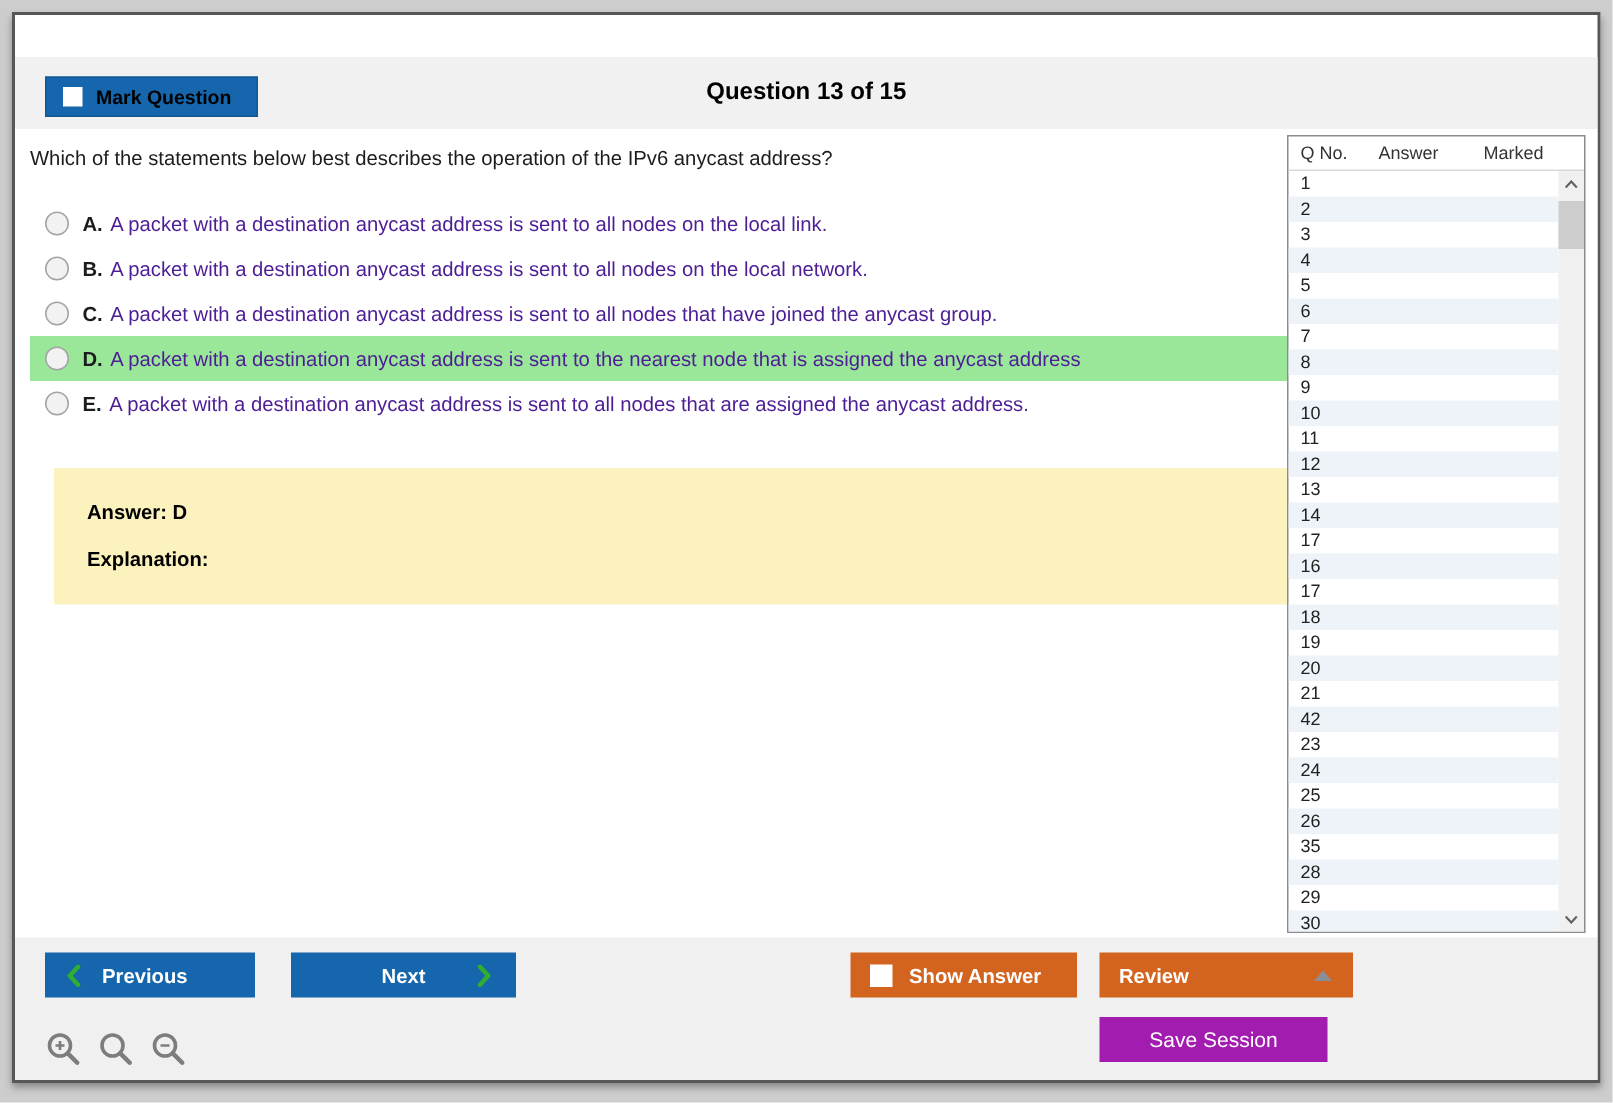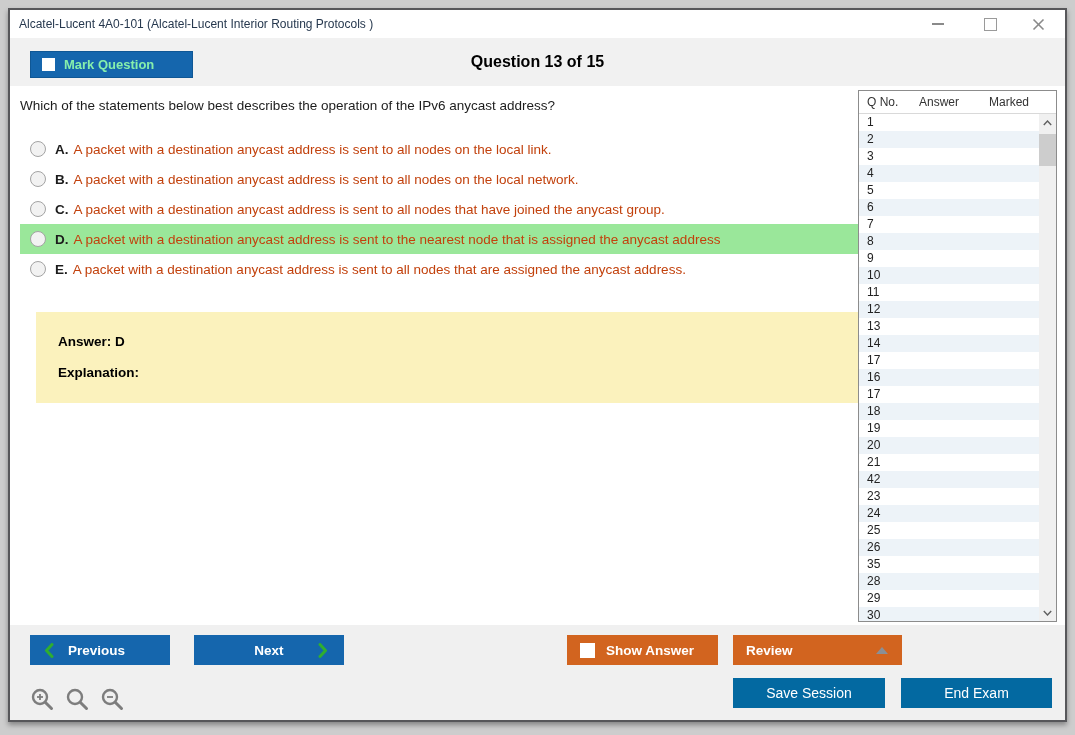--- a/index.html
+++ b/index.html
@@ -23,42 +23,42 @@
   }
   .win-btn{position:absolute;top:0;width:34px;height:28px;display:flex;align-items:center;justify-content:center;cursor:default;}
   .btn-min{right:110px;}
   .btn-max{right:58px;}
   .btn-close{right:10px;}
   .min-glyph{width:12px;height:0;border-bottom:2px solid #8a8a8a;}
   .max-glyph{width:11px;height:11px;border:1.5px solid #9a9a9a;background:#fff;}
   
   .header-strip{position:absolute;left:0;top:28px;width:100%;height:48px;background:#f1f1f1;}
   .mark-btn{
-    position:absolute;left:20px;top:13px;width:163px;height:27px;
-    background:#1566ad;border:1px solid #0f5795;color:#86efac;
+    position:absolute;left:20px;top:13px;width:142px;height:27px;
+    background:#1566ad;border:1px solid #0f5795;color:#000000;
     display:flex;align-items:center;gap:9px;padding-left:11px;box-sizing:border-box;
     font-size:13px;font-weight:bold;cursor:pointer;
   }
   .cbx{width:13px;height:13px;background:#fff;display:inline-block;flex:0 0 auto;}
   .q-counter{
     position:absolute;left:0;top:0;width:100%;height:48px;line-height:48px;
     text-align:center;font-size:16px;font-weight:bold;color:#000;pointer-events:none;
   }
   
   .main{position:absolute;left:0;top:76px;width:100%;height:539px;background:#fff;}
   .question-text{position:absolute;left:10px;top:12px;font-size:13.5px;color:#1c1c1c;}
   .options{position:absolute;left:10px;top:48px;width:838px;}
   .option{height:30px;display:flex;align-items:center;padding-left:10px;box-sizing:border-box;cursor:pointer;}
   .option.highlighted{background:#9ae79a;}
   .radio{
     width:16px;height:16px;border-radius:50%;background:#f2f2f2;
     border:1px solid #a3a3a3;flex:0 0 auto;margin-right:9px;box-sizing:border-box;
   }
   .opt-letter{font-weight:bold;font-size:13.5px;color:#1c1c1c;margin-right:5px;}
-  .opt-text{font-size:13.5px;color:#c2410c;white-space:nowrap;}
+  .opt-text{font-size:13.5px;color:#4c1d95;white-space:nowrap;}
   .answer-box{
     position:absolute;left:26px;top:226px;width:829px;height:91px;
     background:#fbf2bd;box-sizing:border-box;padding:22px 0 0 22px;
   }
   .answer-line{font-size:13.5px;font-weight:bold;color:#000;}
   .explanation-line{font-size:13.5px;font-weight:bold;color:#000;margin-top:16px;}
   
   .qlist{
     position:absolute;left:848px;top:80px;width:199px;height:532px;
     background:#fff;border:1px solid #8c8c8c;box-sizing:border-box;
@@ -80,21 +80,21 @@
   .scroll-down{bottom:0;}
   .scroll-thumb{position:absolute;left:0;top:20px;width:17px;height:32px;background:#cdcdcd;cursor:pointer;}
   
   .footer{position:absolute;left:0;top:615px;width:100%;height:95px;background:#f0f0f0;}
   .fbtn{
     position:absolute;height:30px;box-sizing:border-box;display:flex;align-items:center;
     color:#fff;font-size:13.5px;font-weight:bold;cursor:pointer;
   }
   .blue{background:#1566ad;}
   .orange{background:#d2641f;}
-  .navy{background:#0369a1;font-weight:normal;font-size:14px;}
+  .navy{background:#a21caf;font-weight:normal;font-size:14px;}
   .btn-previous{left:20px;top:10px;width:140px;padding-left:14px;gap:14px;}
   .btn-next{left:184px;top:10px;width:150px;justify-content:center;gap:14px;position:absolute;}
   .btn-next .chev{position:absolute;right:16px;top:8px;}
   .btn-show-answer{left:557px;top:10px;width:151px;padding-left:13px;gap:11px;}
   .btn-review{left:723px;top:10px;width:169px;padding-left:13px;}
   .btn-show-list{left:891px;top:10px;width:151px;padding-left:13px;gap:11px;}
   .btn-save{left:723px;top:53px;width:152px;justify-content:center;}
   .btn-end{left:891px;top:53px;width:151px;justify-content:center;}
   .cbx2{width:15px;height:15px;background:#fff;display:inline-block;flex:0 0 auto;position:relative;}
   .cbx2.checked::after{
@@ -107,35 +107,20 @@
     border-bottom:7px solid #8a8f96;
   }
   .zoom-bar{position:absolute;left:20px;top:62px;display:flex;gap:9px;}
   .zoom-btn{width:26px;height:26px;cursor:pointer;}
 </style>
 </head>
 <body>
 
 <div class="window">
 
-  <div class="titlebar">
-    <span class="title-text">Alcatel-Lucent 4A0-101 (Alcatel-Lucent Interior Routing Protocols )</span>
-    <div class="win-btn btn-min">
-      <span class="min-glyph"></span>
-    </div>
-    <div class="win-btn btn-max">
-      <span class="max-glyph"></span>
-    </div>
-    <div class="win-btn btn-close">
-      <svg width="13" height="13" viewBox="0 0 13 13">
-        <line x1="1.5" y1="1.5" x2="11.5" y2="11.5" stroke="#8a8a8a" stroke-width="1.6"></line>
-        <line x1="11.5" y1="1.5" x2="1.5" y2="11.5" stroke="#8a8a8a" stroke-width="1.6"></line>
-      </svg>
-    </div>
-  </div>
 
   <div class="header-strip">
     <div class="q-counter">Question 13 of 15</div>
     <div class="mark-btn">
       <span class="cbx"></span>
       <span>Mark Question</span>
     </div>
   </div>
 
   <div class="main">
@@ -363,23 +348,20 @@
       <span class="cbx2"></span>
       <span>Show Answer</span>
     </div>
     <div class="fbtn orange btn-review">
       <span>Review</span>
       <span class="drop-arrow"></span>
     </div>
     <div class="fbtn navy btn-save">
       <span>Save Session</span>
     </div>
-    <div class="fbtn navy btn-end">
-      <span>End Exam</span>
-    </div>
 
     <div class="zoom-bar">
       <svg class="zoom-btn" viewBox="0 0 26 26">
         <circle cx="10" cy="10" r="7" fill="none" stroke="#7d7d7d" stroke-width="2.4"></circle>
         <line x1="15.2" y1="15.2" x2="21.5" y2="21.5" stroke="#7d7d7d" stroke-width="3" stroke-linecap="round"></line>
         <line x1="10" y1="7" x2="10" y2="13" stroke="#7d7d7d" stroke-width="1.8"></line>
         <line x1="7" y1="10" x2="13" y2="10" stroke="#7d7d7d" stroke-width="1.8"></line>
       </svg>
       <svg class="zoom-btn" viewBox="0 0 26 26">
         <circle cx="10" cy="10" r="7" fill="none" stroke="#7d7d7d" stroke-width="2.4"></circle>

